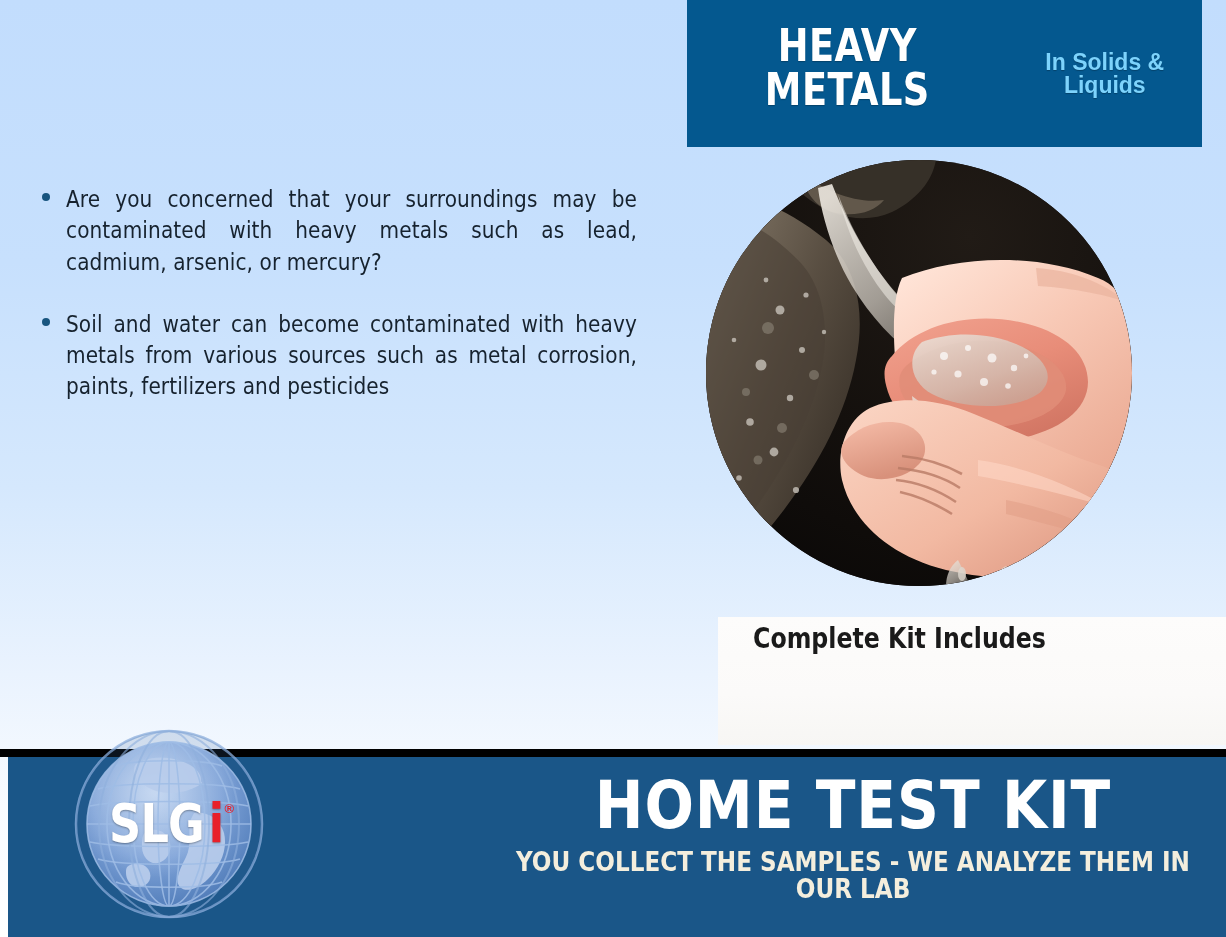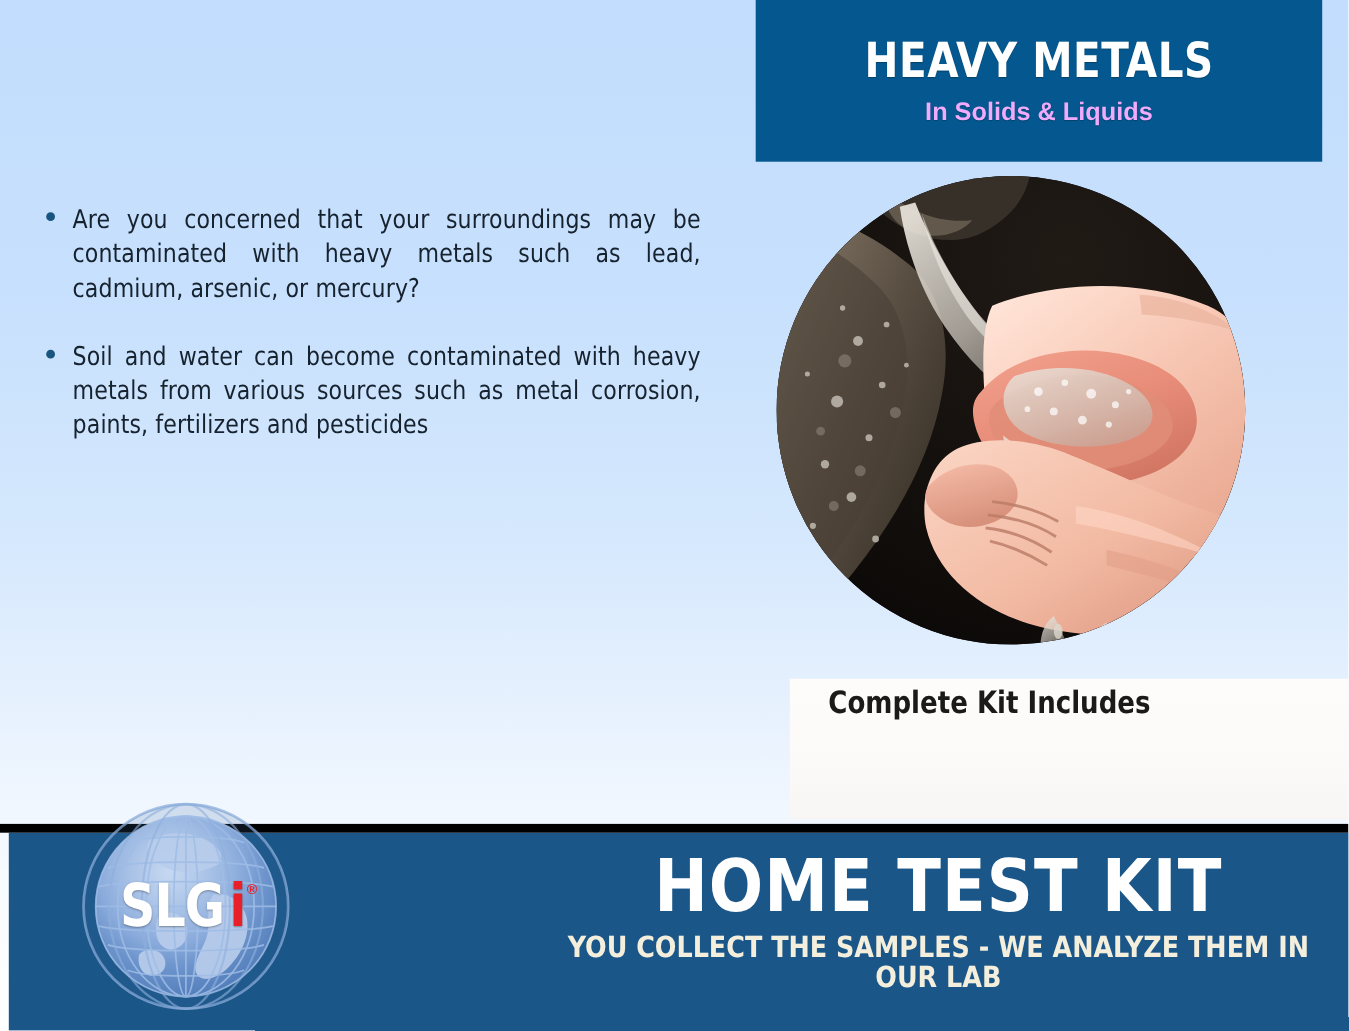--- a/index.html
+++ b/index.html
@@ -10,32 +10,32 @@
   }
   #poster{
     position:relative;width:1226px;height:937px;overflow:hidden;
     background:linear-gradient(180deg,#c2ddfd 0%, #c7e0fd 28%, #d5e8fd 52%, #eaf3fe 72%, #f8fbff 86%, #ffffff 100%);
   }
 
   
   #header-box{
     position:absolute;left:687px;top:0;width:515px;height:147px;
     background:#04588f;
-    display:flex;flex-direction:column;align-items:center;justify-content:center;
+    display:flex;flex-direction:row;align-items:center;justify-content:center;
   }
   #header-title{
     color:#ffffff;font-weight:bold;font-size:44px;line-height:1;
     letter-spacing:0.5px;text-align:center;
     font-family:"DejaVu Sans Condensed","Liberation Sans Narrow","Liberation Sans",sans-serif;
     transform:scaleX(0.93);transform-origin:center;
     text-shadow:0 1px 1px rgba(0,0,0,.25);
     margin:0 0 12px 0;
   }
   #header-subtitle{
-    color:#f0abfc;font-weight:bold;font-size:23px;line-height:1;
+    color:#7dd3fc;font-weight:bold;font-size:23px;line-height:1;
     text-align:center;margin:0;
     text-shadow:0 1px 1px rgba(0,0,0,.25);
   }
 
   
   #bullets{
     position:absolute;left:42px;top:168px;width:625px;
   }
   .bullet-row{
     display:flex;align-items:flex-start;margin-bottom:31px;margin-top:16px;

